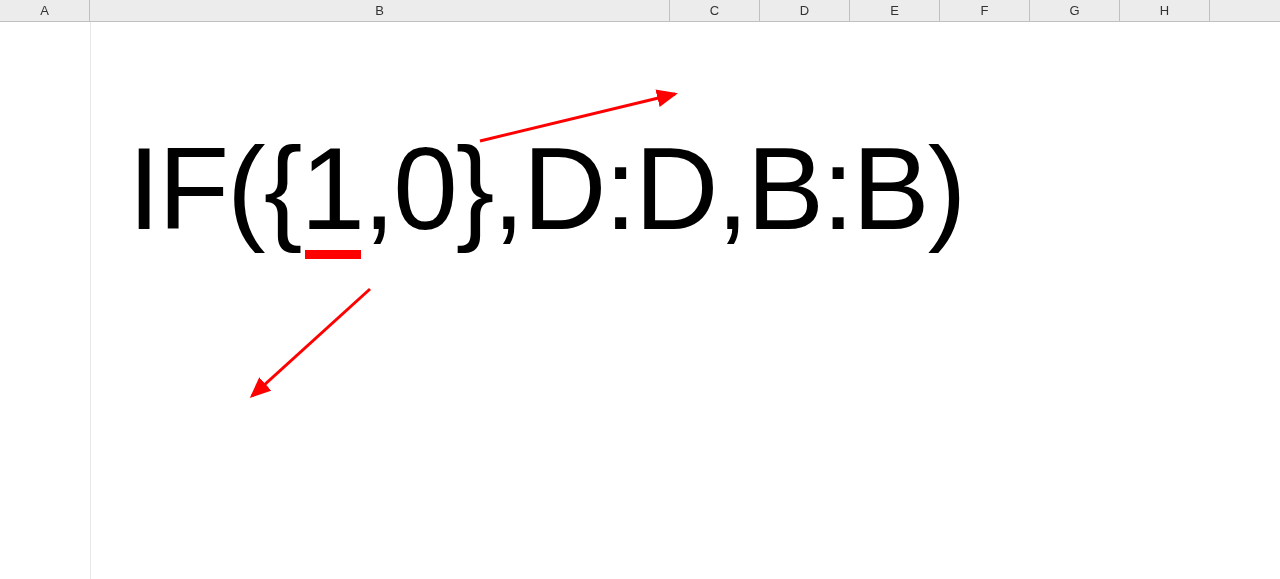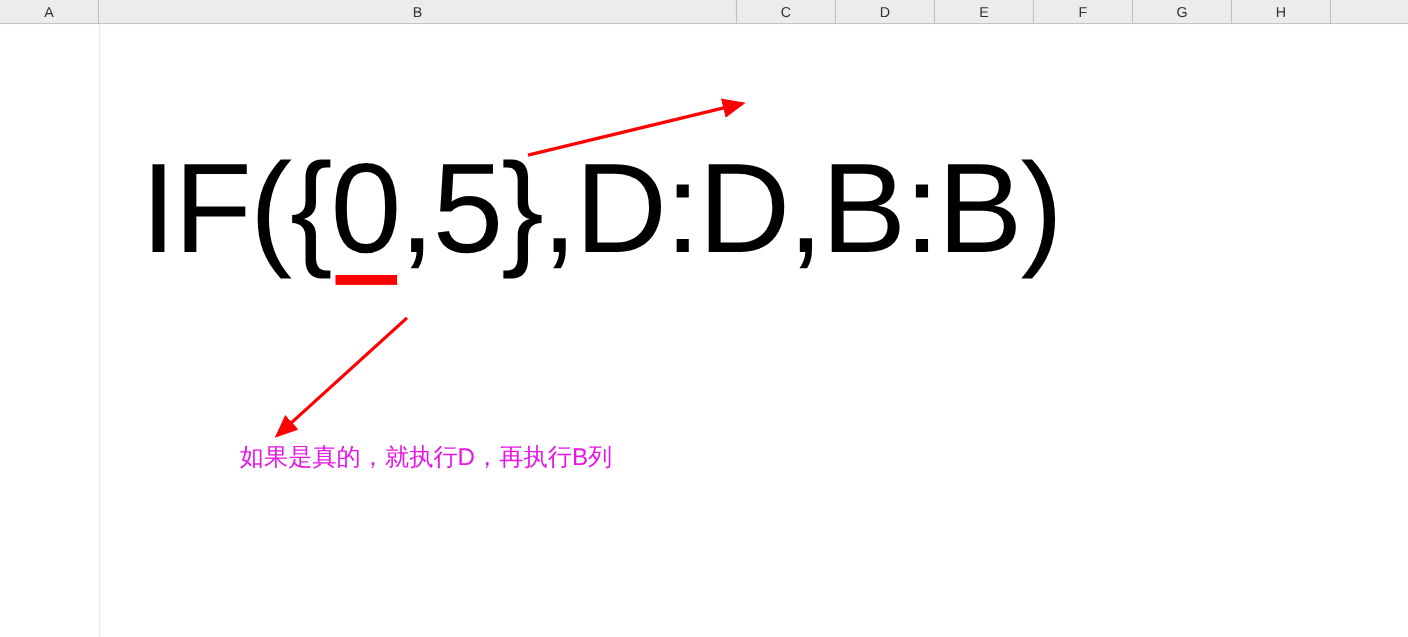--- a/index.html
+++ b/index.html
@@ -112,25 +112,24 @@
   <div class="col-header col-C">C</div>
   <div class="col-header col-D">D</div>
   <div class="col-header col-E">E</div>
   <div class="col-header col-F">F</div>
   <div class="col-header col-G">G</div>
   <div class="col-header col-H">H</div>
 </div>
 
 <div class="sheet-body">
 
-  <div class="formula">IF({0,5},D:D,B:B)</div>
+  <div class="formula">IF({1,0},D:D,B:B)</div>
 
   <div class="underline-1"></div>
 
-  <div class="ann-true">如果是真的，就执行D，再执行B列</div>
 
   <svg class="arrow arrow-up" viewBox="0 0 210 60">
     <defs>
       <marker id="ah1" markerWidth="8" markerHeight="8" refX="6" refY="3" orient="auto">
         <polygon points="0 0, 7 3, 0 6" fill="#ff0000"></polygon>
       </marker>
     </defs>
     <line x1="5" y1="55" x2="200" y2="8" stroke="#ff0000" stroke-width="3" marker-end="url(#ah1)"></line>
   </svg>
 

